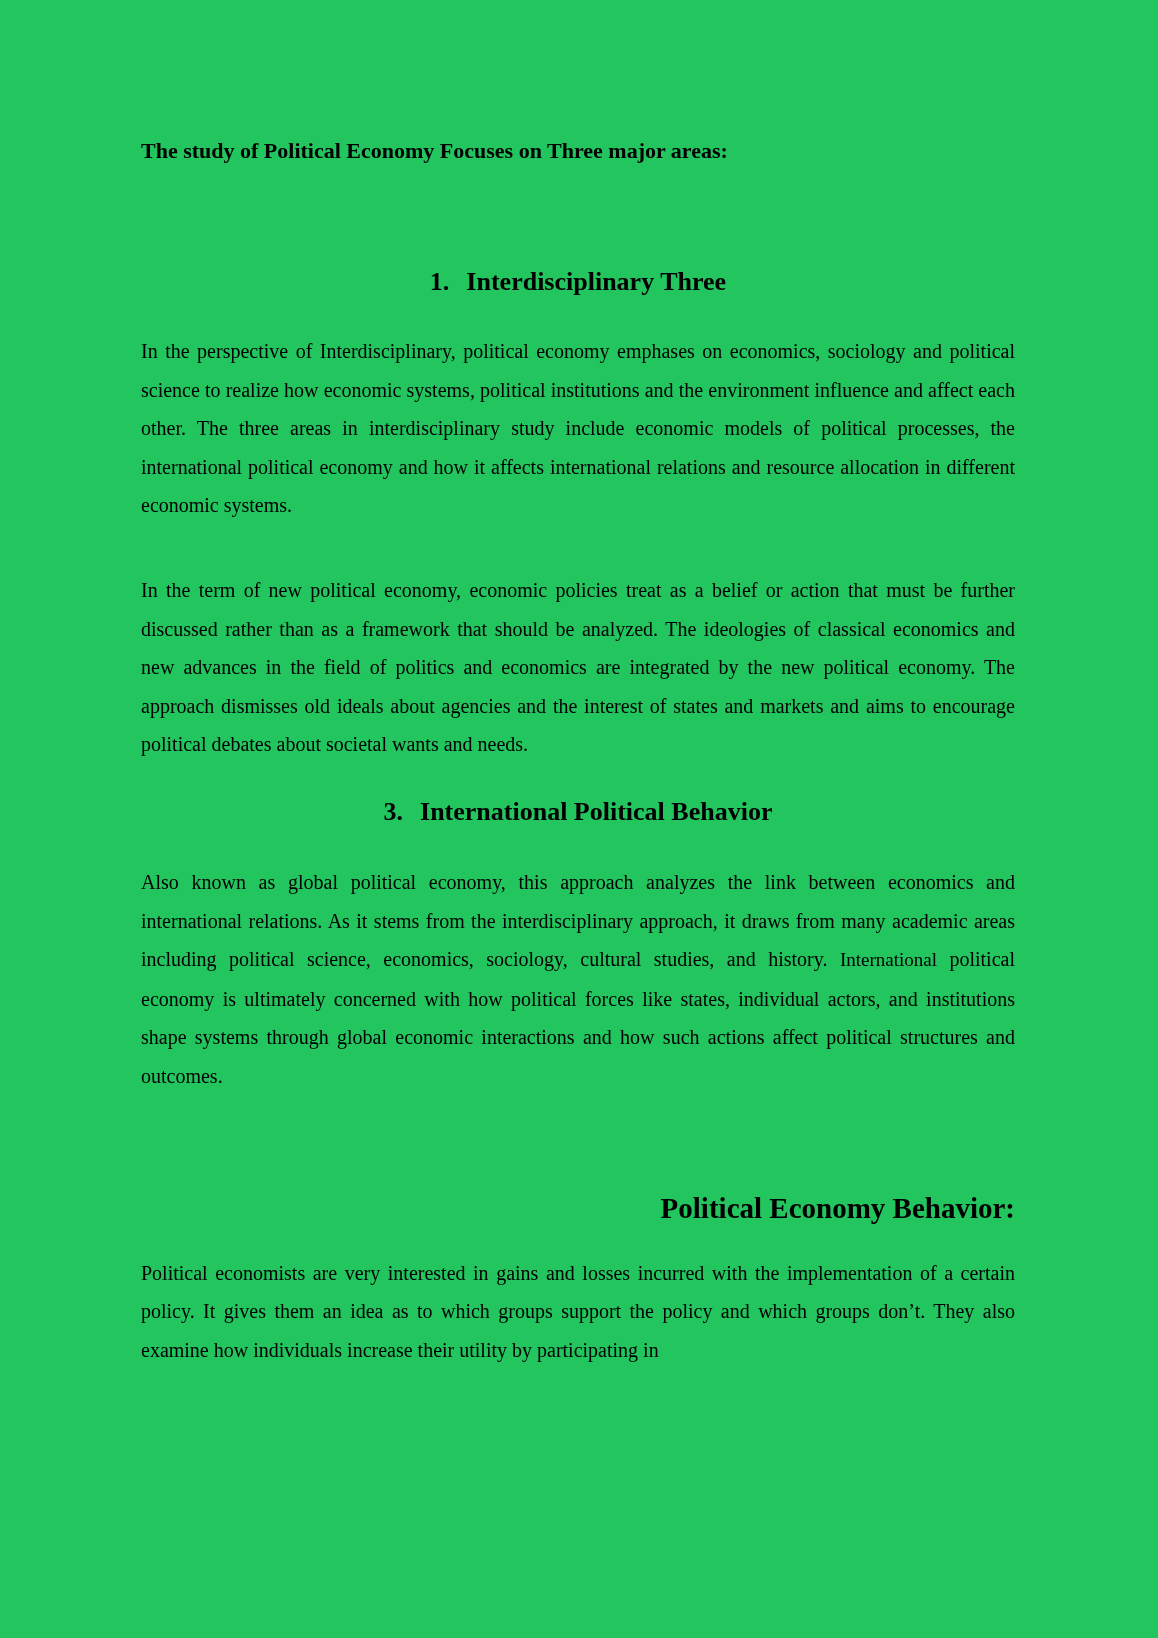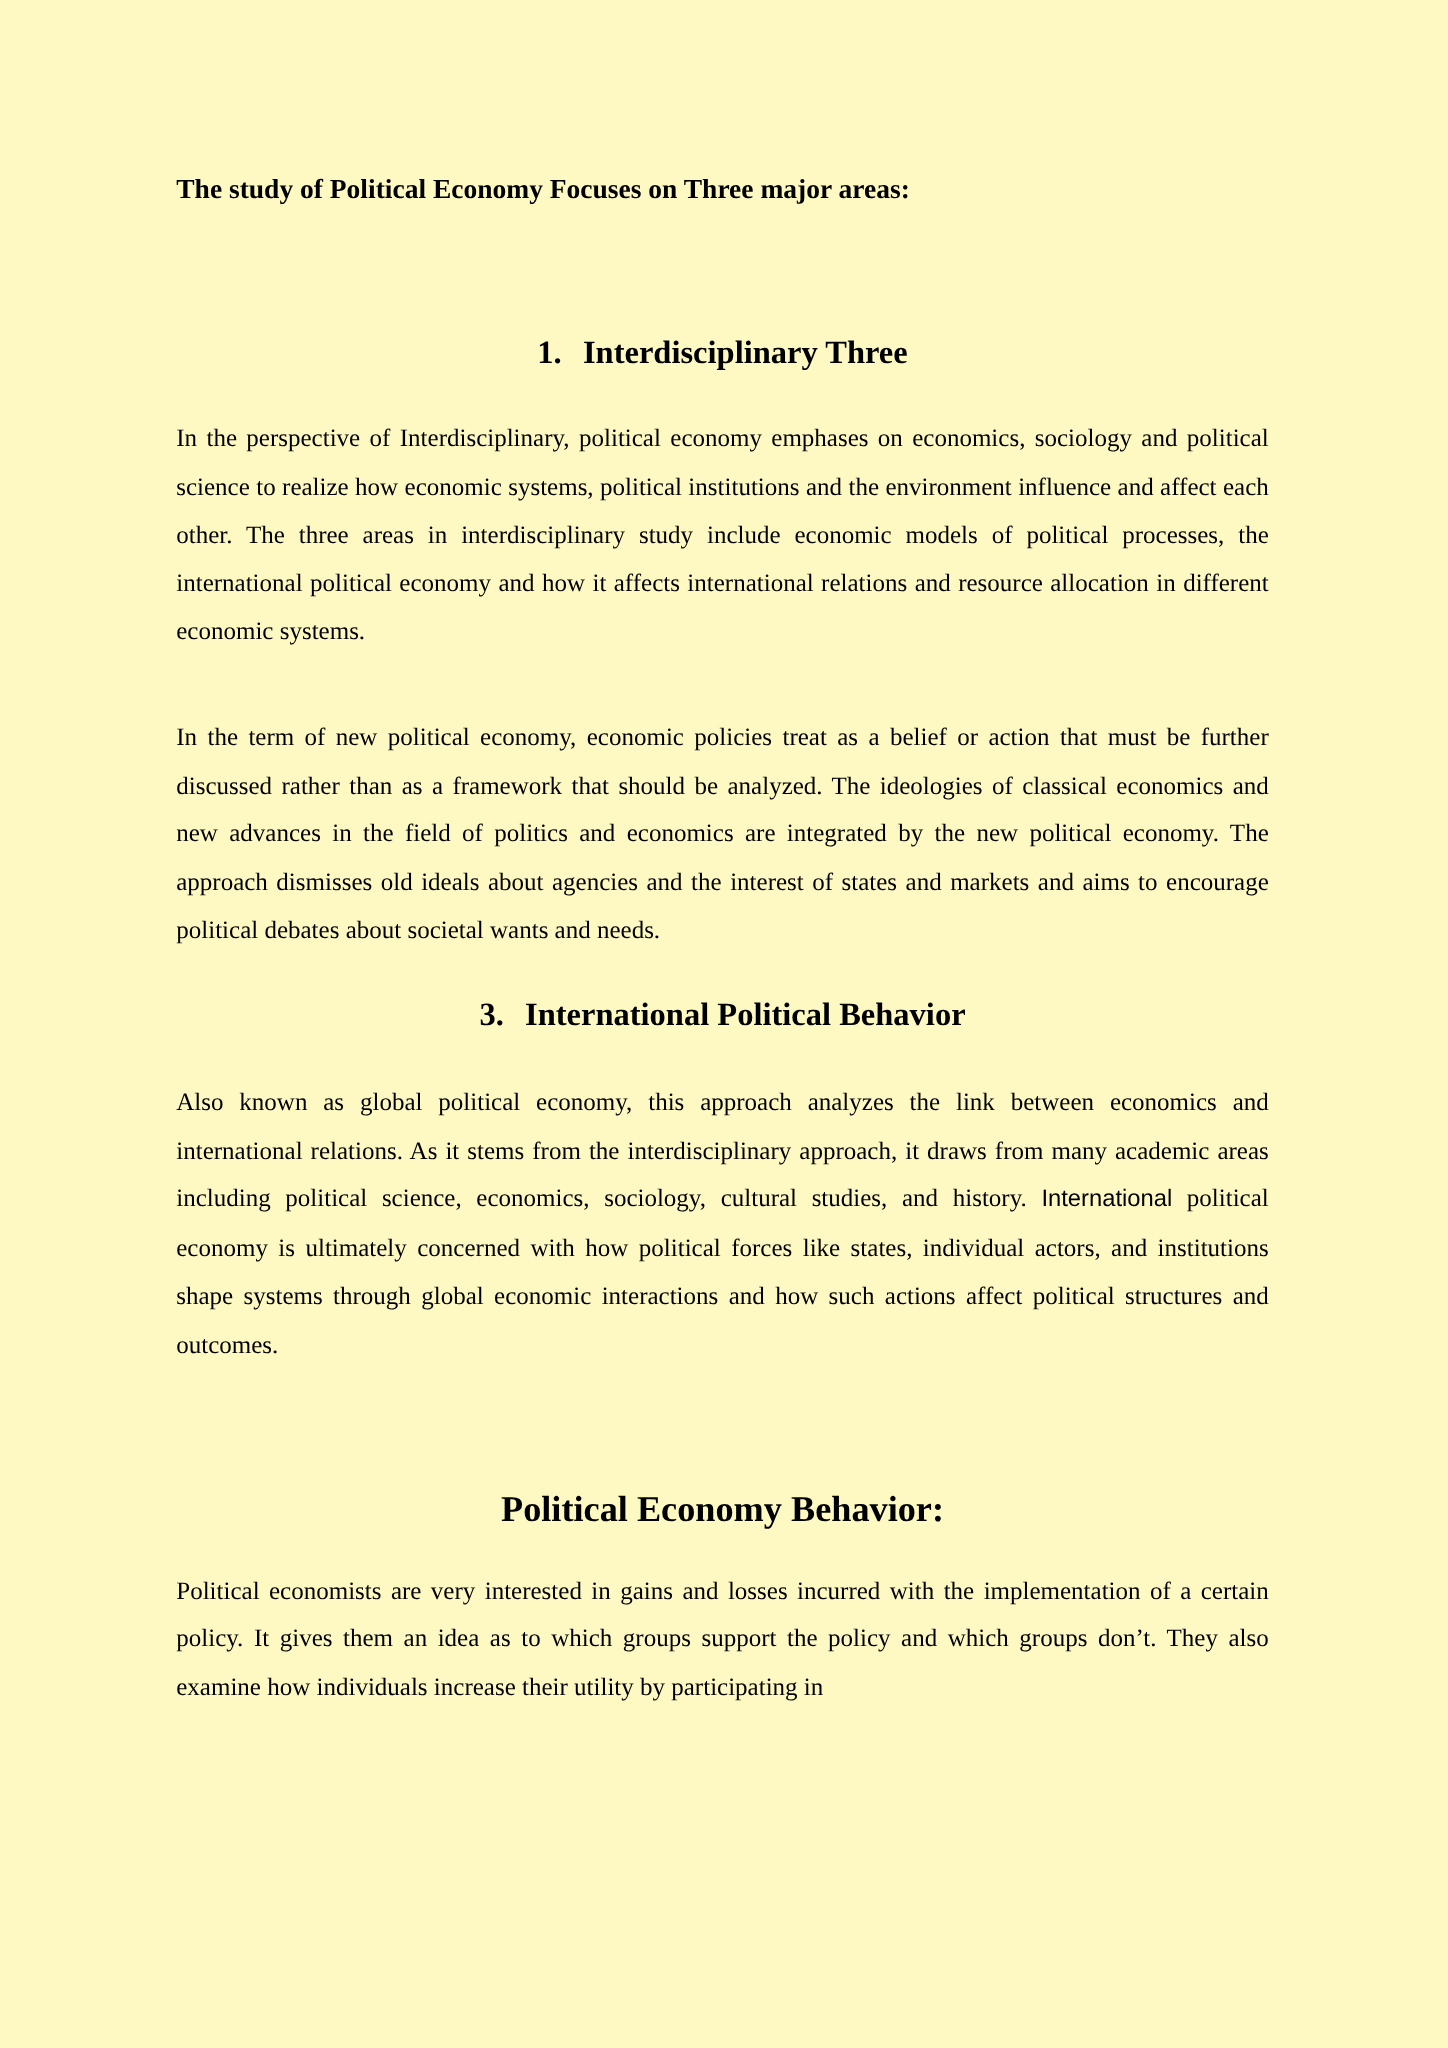--- a/index.html
+++ b/index.html
@@ -11,21 +11,21 @@
   body {
     width: 1158px;
     height: 1638px;
     font-family: "Liberation Serif", serif;
     color: #000000;
     overflow: hidden;
   }
   .doc-page {
     width: 1158px;
     height: 1638px;
-    background: #fef9c3;
+    background: #22c55e;
     padding: 137px 143px 0 141px;
   }
   .intro-heading {
     font-size: 22px;
     line-height: 28px;
     font-weight: 700;
     margin: 0;
     text-align: left;
   }
   .section-heading {
@@ -46,29 +46,29 @@
     font-size: 20px;
     line-height: 38.6px;
     text-align: justify;
     margin: 0;
   }
   .p-1 { margin-top: 32px; }
   .p-2 { margin-top: 46px; }
   .p-3 { margin-top: 33px; }
   .p-4 { margin-top: 26px; }
   .alt-font {
-    font-family: Liberation Sans, sans-serif;
+    font-family: Liberation Serif, serif;
     font-size: 19px;
   }
   .behavior-heading {
     font-size: 29px;
     line-height: 40px;
     font-weight: 700;
     margin: 92px 0 0 0;
-    text-align: center;
+    text-align: right;
   }
 </style>
 </head>
 <body>
 
 <div class="doc-page">
 
   <p class="intro-heading">The study of Political Economy Focuses on Three major areas:</p>
 
   <div class="section-heading h-1">

